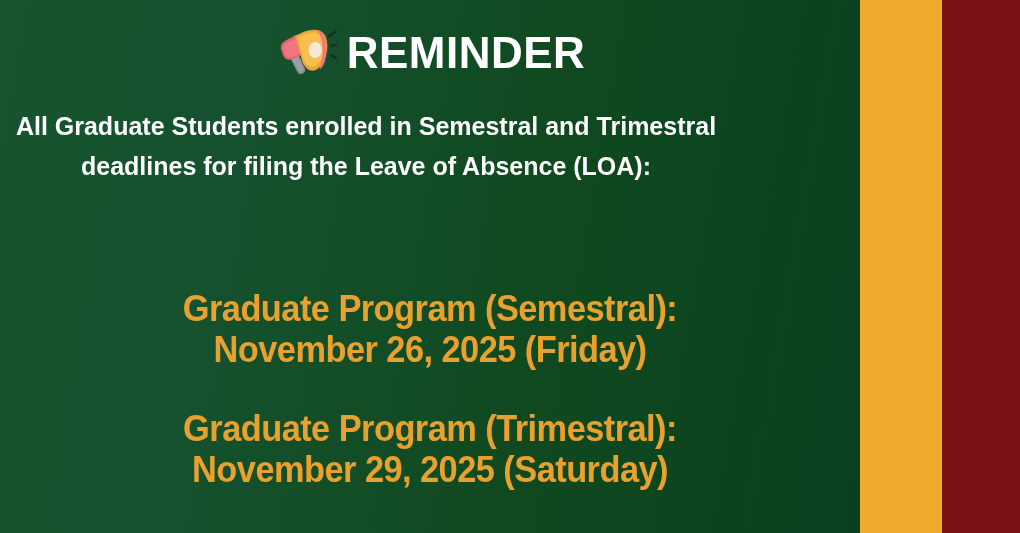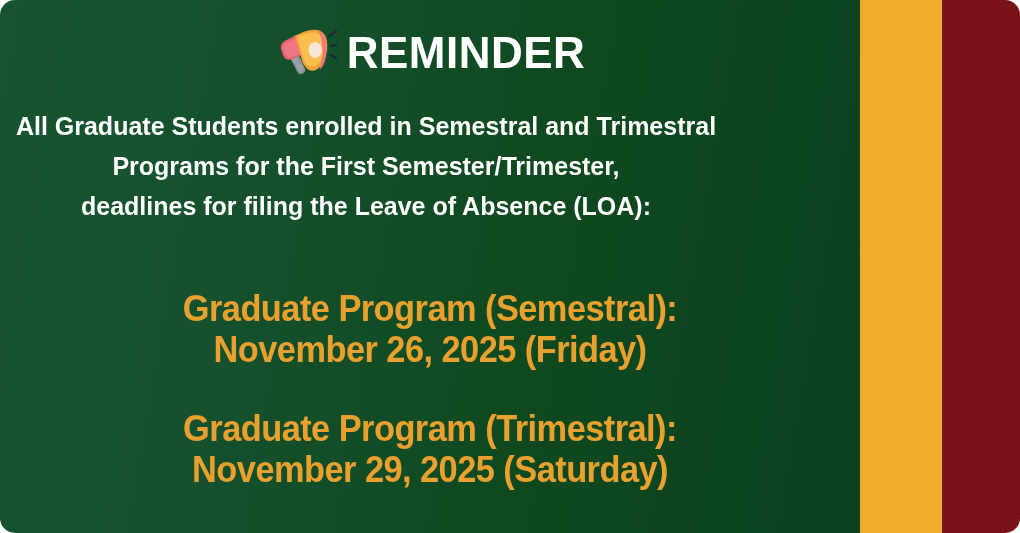--- a/index.html
+++ b/index.html
@@ -6,21 +6,20 @@
     margin: 0;
     padding: 0;
     background: #ffffff;
   }
   #poster {
     position: relative;
     width: 1020px;
     height: 533px;
     overflow: hidden;
     font-family: "Liberation Sans", sans-serif;
-    border-radius: 15px;
   }
   
   .band {
     position: absolute;
     top: 0;
     bottom: 0;
   }
   #band-orange {
     left: 860px;
     width: 82px;
@@ -131,21 +130,20 @@
         <line x1="54.0" y1="10.2" x2="61.0" y2="5.4"></line>
         <line x1="56.6" y1="19.6" x2="62.0" y2="19.0"></line>
         <line x1="55.4" y1="29.0" x2="61.4" y2="32.4"></line>
       </g>
     </svg>
     <div id="reminder-title">REMINDER</div>
   </div>
 
   <div id="body-block">
     <div class="body-line">All Graduate Students enrolled in Semestral and Trimestral</div>
-    <div class="body-line">Programs for the First Semester/Trimester,</div>
     <div class="body-line">deadlines for filing the Leave of Absence (LOA):</div>
   </div>
 
   <div class="callout" id="callout-semestral">
     <div class="callout-line">Graduate Program (Semestral):</div>
     <div class="callout-line">November 26, 2025 (Friday)</div>
   </div>
 
   <div class="callout" id="callout-trimestral">
     <div class="callout-line">Graduate Program (Trimestral):</div>

